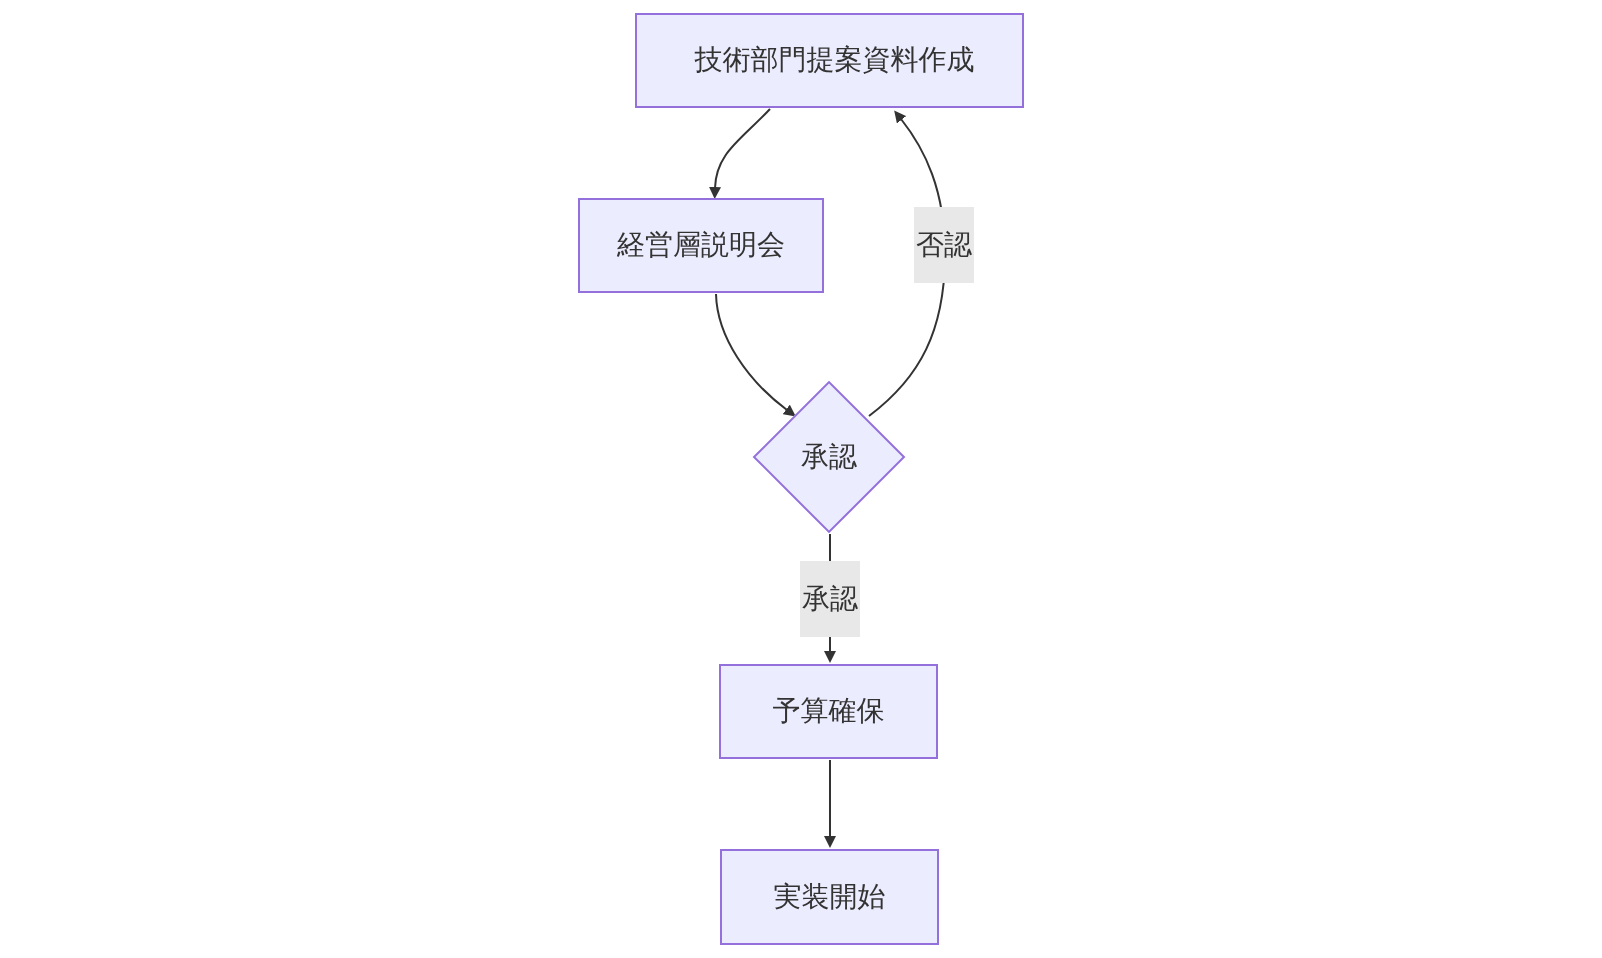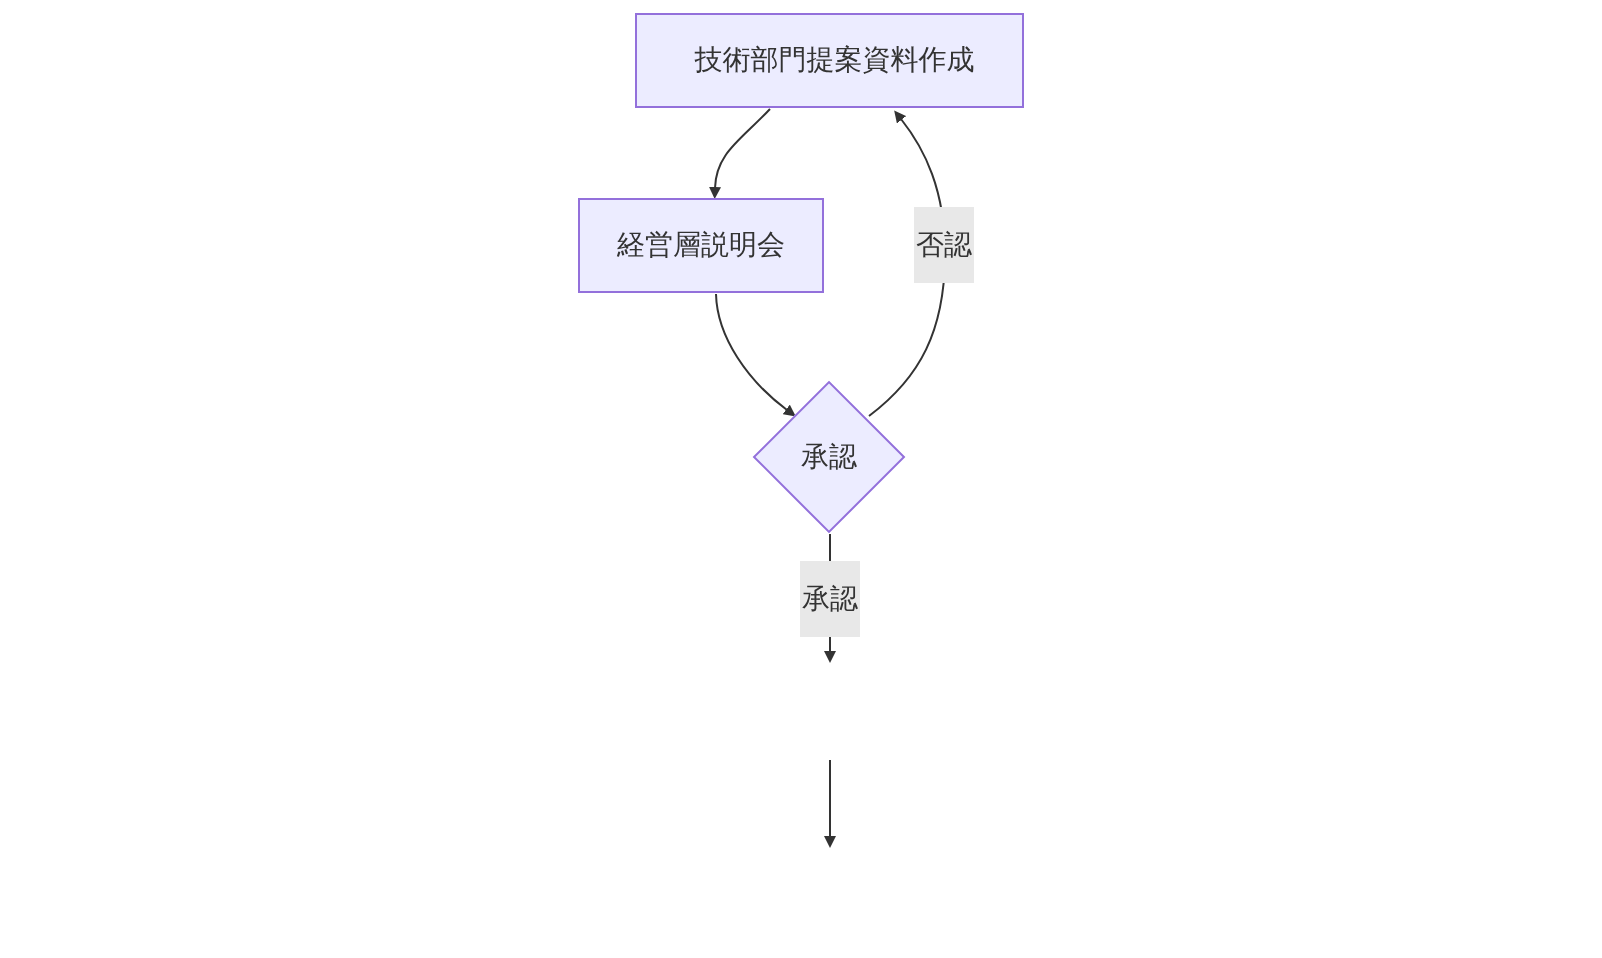--- a/index.html
+++ b/index.html
@@ -109,19 +109,25 @@
 
   <div class="node node-b">
     <span>経営層説明会</span>
   </div>
 
   <div class="diamond-wrap">
     <div class="diamond-shape"></div>
     <span class="diamond-label">承認</span>
   </div>
 
+  <div class="node node-d">
+    <span>予算確保</span>
+  </div>
 
+  <div class="node node-e">
+    <span>実装開始</span>
+  </div>
 
   <div class="edge-label edge-label-denied">否認</div>
 
   <div class="edge-label edge-label-approved">承認</div>
 
 </div>
 
 </body></html>

